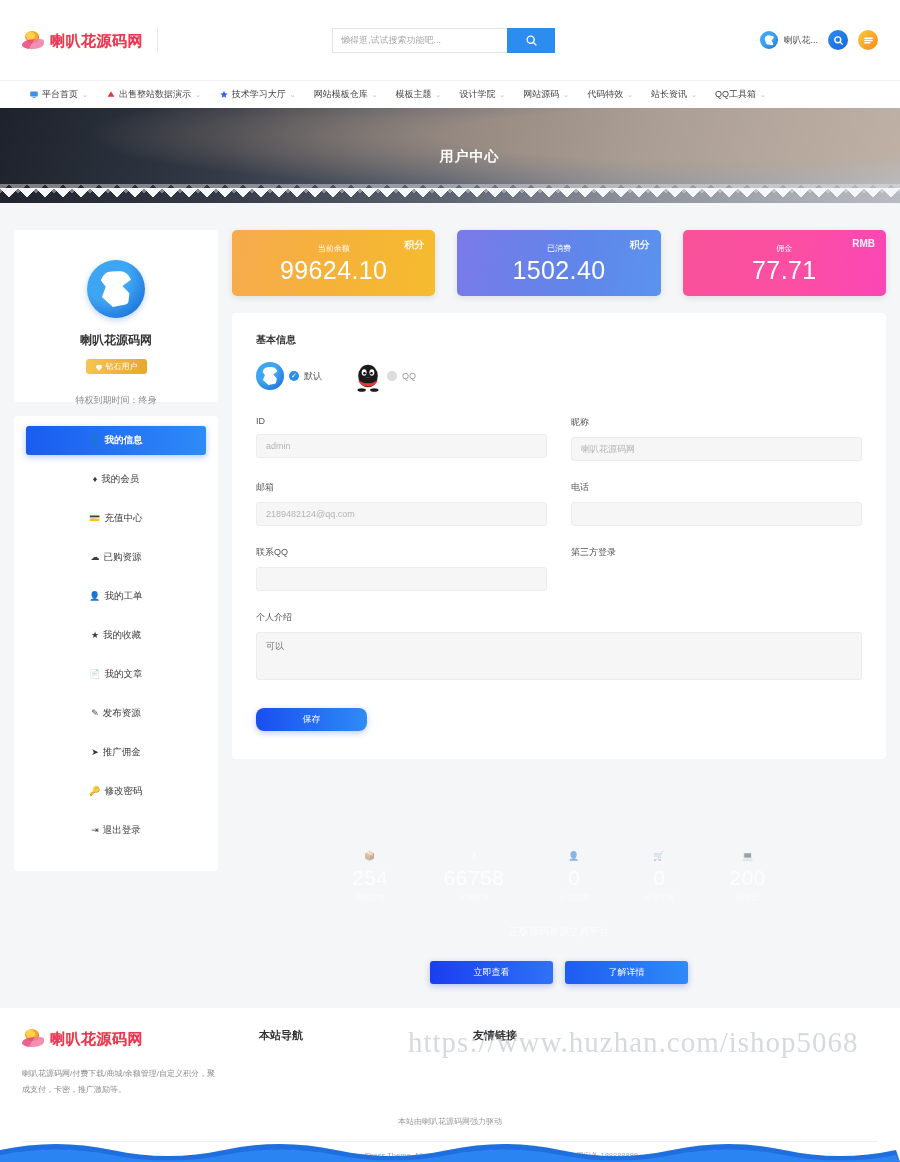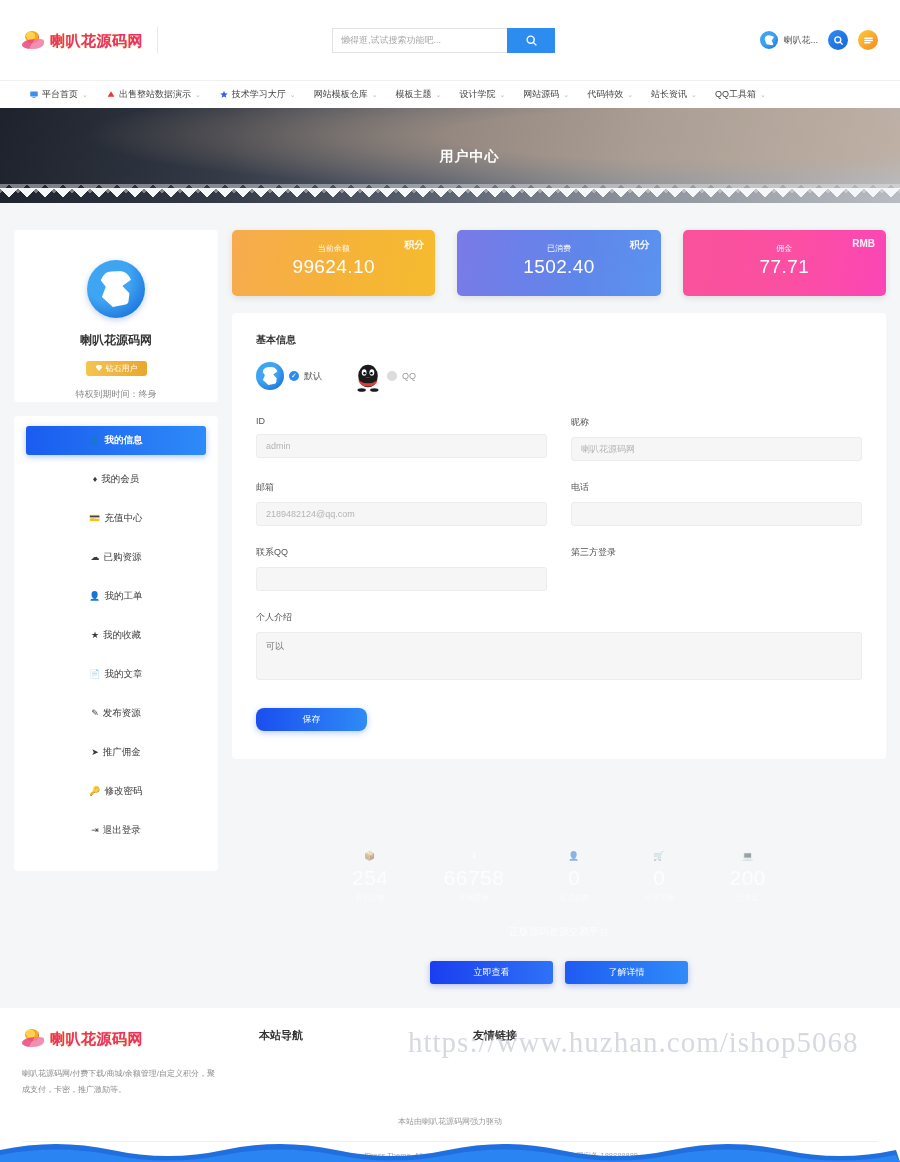--- a/index.html
+++ b/index.html
@@ -120,23 +120,23 @@
     position: relative; box-shadow: 0 2px 6px rgba(0,70,170,.25);
   }
   .avatar-big::after {
     content: ""; position: absolute; left: 13px; top: 11px; width: 32px; height: 36px;
     background: #fff;
     clip-path: polygon(12% 2%, 78% 0, 100% 22%, 70% 42%, 92% 62%, 88% 92%, 40% 100%, 6% 72%, 18% 44%, 2% 26%);
     border-radius: 40%;
   }
   .profile-name { font-size: 12px; color: #333; font-weight: bold; margin-bottom: 9px; }
   .vip-badge {
-    display: inline-flex; align-items: center; gap: 3px;
+    display: inline-flex; align-items: flex-end; gap: 3px;
     background: linear-gradient(90deg,#f5c451,#e8a72c); color: #fff;
-    font-size: 8px; padding: 2px 9px; border-radius: 3px; margin-bottom: 12px;
+    font-size: 8px; padding: 2px 9px; border-radius: 3px; margin-bottom: 20px;
   }
   .profile-expire { font-size: 9px; color: #8a8a8a; }
 
   .menu-card { margin-top: 14px; padding: 10px 12px 16px; }
   .menu-item {
     height: 29px; display: flex; align-items: center; justify-content: center; gap: 4px;
     font-size: 9.5px; color: #3a3a3a; border-radius: 3px; margin-bottom: 10px; cursor: pointer;
   }
   .menu-item.active {
     background: linear-gradient(90deg,#1a5cf0,#2e8bf8); color: #fff; font-weight: bold;
@@ -149,21 +149,21 @@
   .stat-card {
     flex: 1; height: 66px; border-radius: 5px; position: relative;
     color: #fff; text-align: center; padding-top: 13px;
     box-shadow: 0 2px 7px rgba(0,0,0,.10);
   }
   .stat-card.c1 { background: linear-gradient(100deg,#f7ab4e,#f5b338 55%, #f6bb2e); }
   .stat-card.c2 { background: linear-gradient(100deg,#7a7ae8,#5f86ea 60%, #5b93ef); }
   .stat-card.c3 { background: linear-gradient(100deg,#f9529a,#fb4fa3 55%, #fb46b6); }
   .stat-unit { position: absolute; right: 11px; top: 8px; font-size: 10px; font-weight: bold; opacity: .92; }
   .stat-label { font-size: 8px; opacity: .95; margin-bottom: 2px; }
-  .stat-value { font-size: 19px; font-weight: 300; letter-spacing: .4px; }
+  .stat-value { font-size: 25px; font-weight: 300; letter-spacing: .4px; }
 
   
   .form-panel { padding: 20px 24px 28px; }
   .section-title { font-size: 10px; font-weight: bold; color: #333; margin-bottom: 15px; }
   .avatar-choices { display: flex; align-items: center; gap: 10px; margin-bottom: 26px; }
   .choice { display: flex; align-items: center; gap: 5px; }
   .choice-av {
     width: 28px; height: 28px; border-radius: 50%; position: relative; flex: none;
   }
   .choice-av.default {

